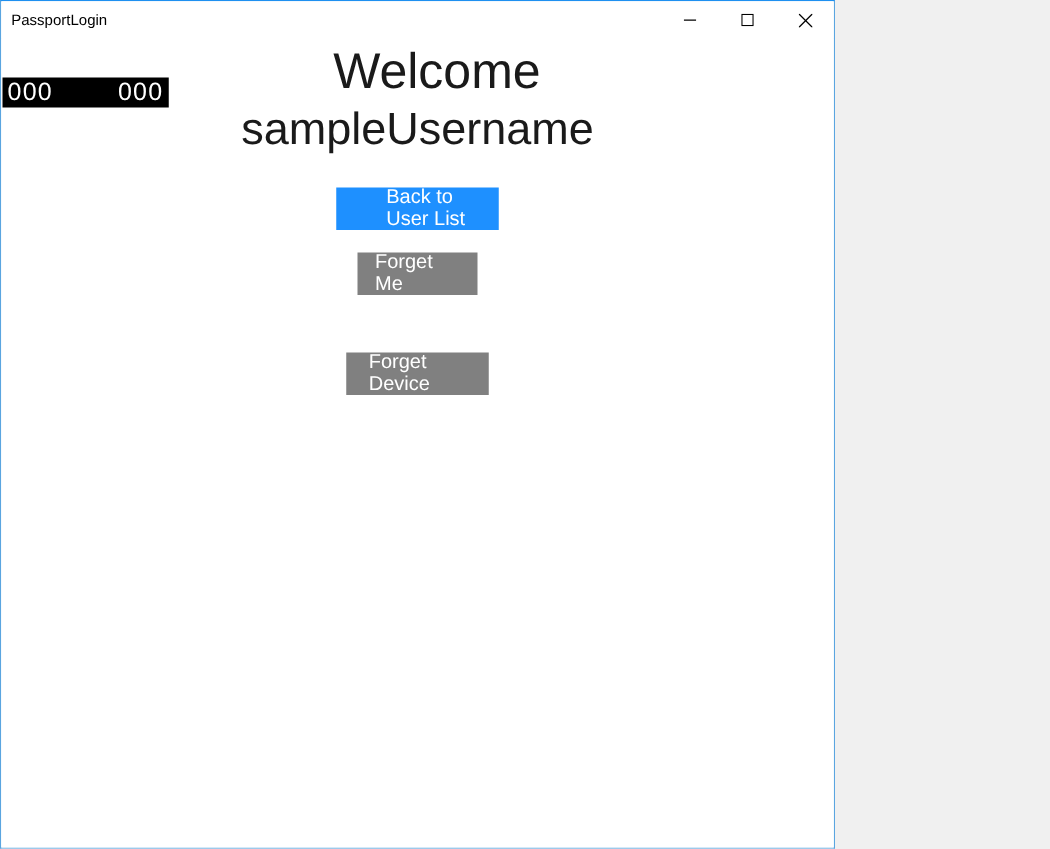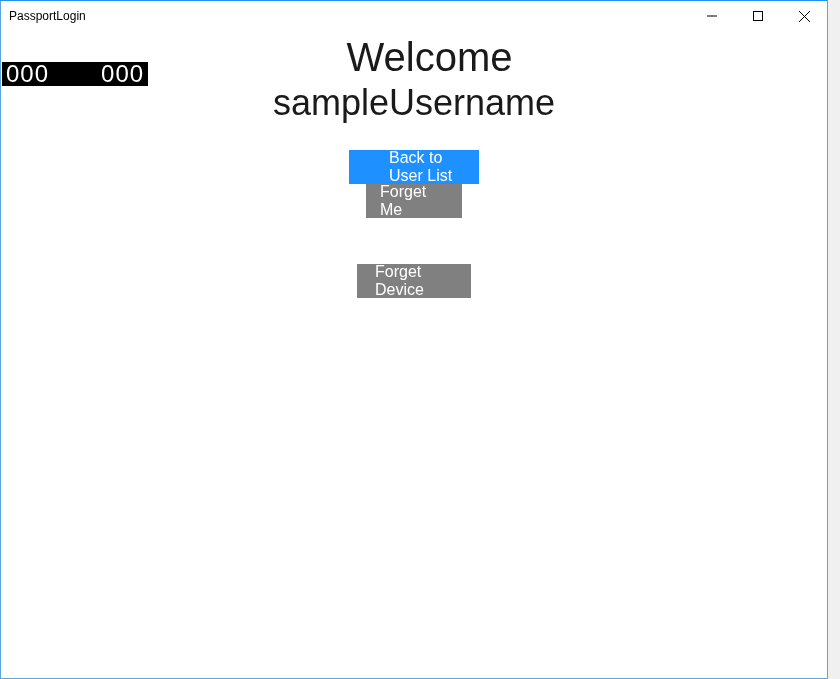--- a/index.html
+++ b/index.html
@@ -8,21 +8,21 @@
       box-sizing: border-box;
       font-family: "Segoe UI", Tahoma, sans-serif;
     }
     html, body {
       width: 840px;
       height: 679px;
       overflow: hidden;
       background: #f0f0f0;
     }
     .window {
-      width: 828px;
+      width: 668px;
       height: 679px;
       background: #ffffff;
       border: 1px solid #5aa5e0;
       border-top: 1px solid #1e90f0;
       display: flex;
       flex-direction: column;
       position: relative;
     }
     
     .titlebar {
@@ -53,21 +53,21 @@
       display: block;
     }
     
     .debug-overlay {
       position: absolute;
       left: 1px;
       top: 31px;
       background: #000;
       color: #fff;
       font-family: "Segoe UI", Arial, sans-serif;
-      font-size: 24px;
+      font-size: 20px;
       letter-spacing: 1px;
       padding: 0 4px;
       height: 24px;
       line-height: 24px;
       display: flex;
       align-items: center;
       gap: 16px;
     }
     .debug-overlay .gap {
       display: inline-block;
@@ -113,20 +113,21 @@
     .btn-primary {
       background: #1e90ff;
       margin-top: 26px;
       width: 130px;
       padding-left: 40px;
     }
     .btn-secondary {
       background: #808080;
     }
     .btn-forget-me {
+      margin-top: 18px;
       width: 96px;
     }
     .btn-forget-device {
       margin-top: 46px;
       width: 114px;
       padding-left: 18px;
     }
   </style>
 </head>
 <body>

